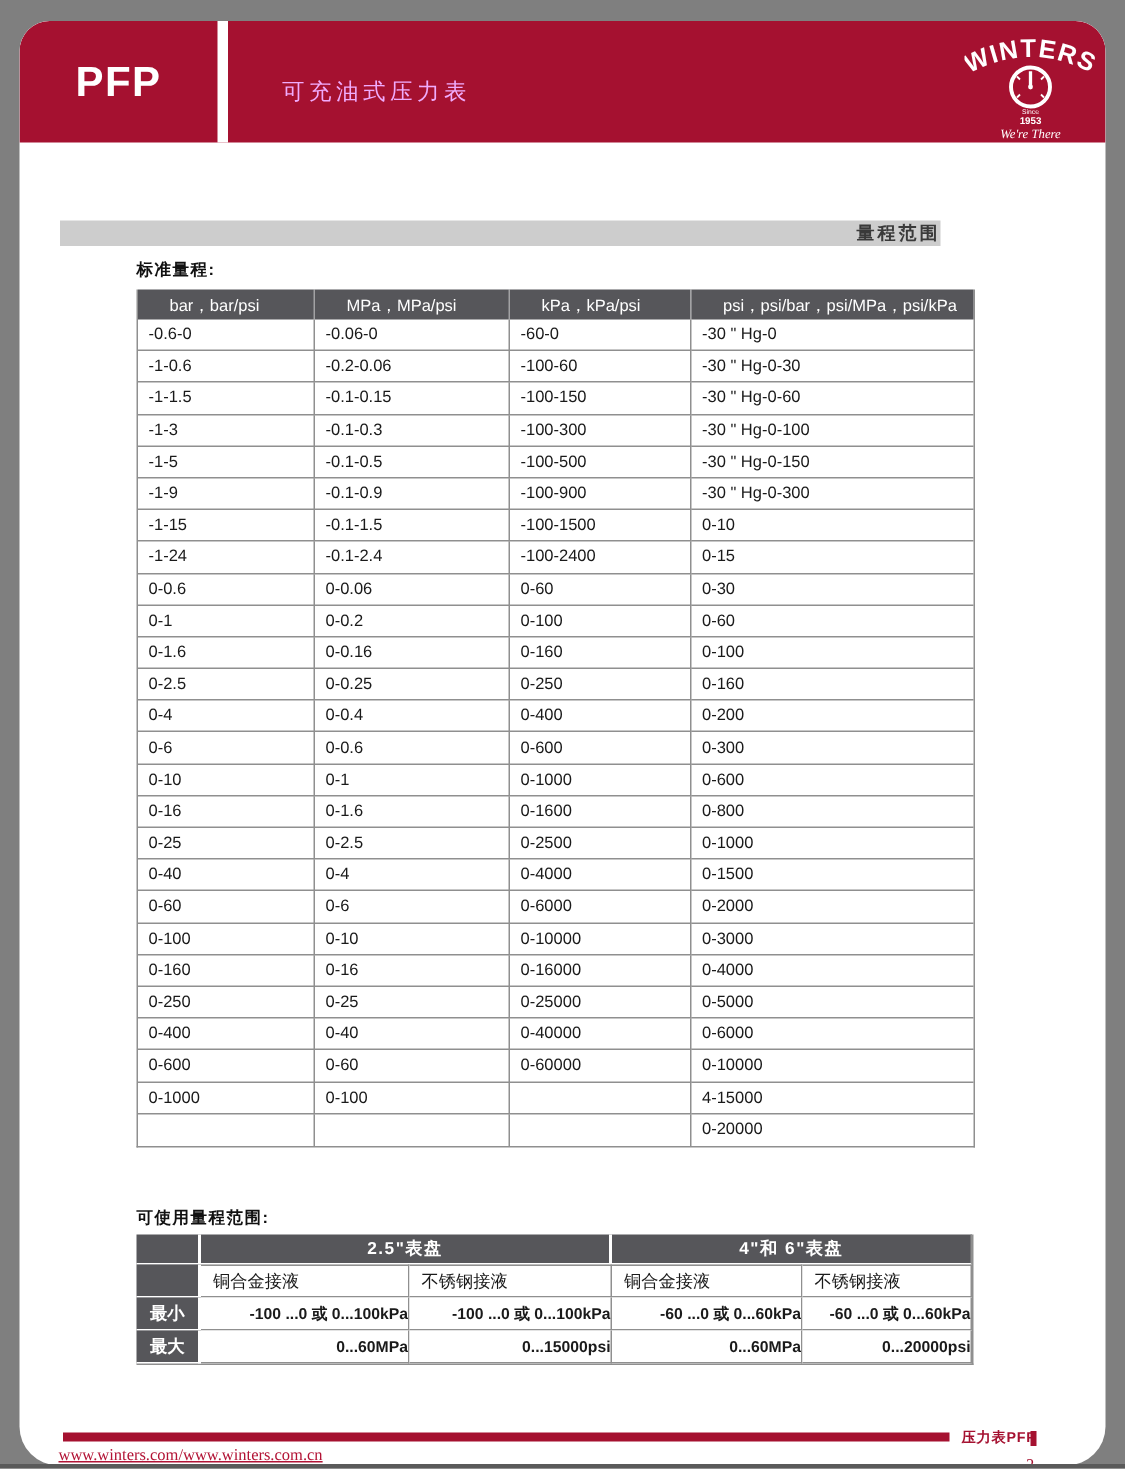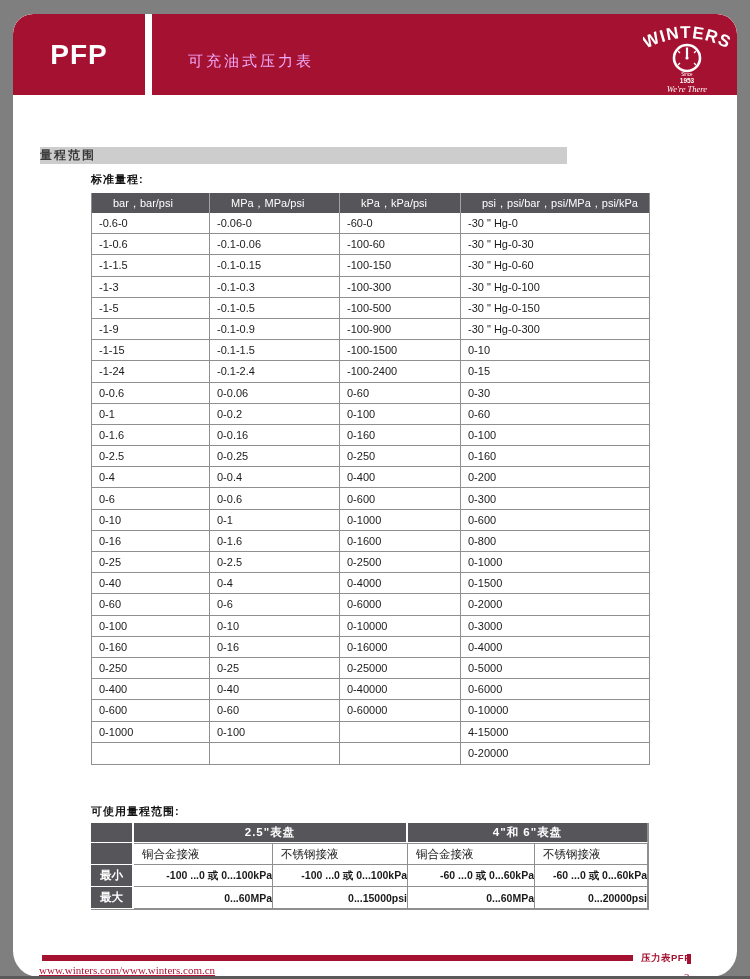--- a/index.html
+++ b/index.html
@@ -20,22 +20,22 @@
   .hdr{position:absolute;left:0;top:0;width:724px;height:81px;background:var(--red);
        border-radius:20px 20px 0 0;}
   .hdr-code{position:absolute;left:0;top:0;width:132px;height:81px;display:flex;align-items:center;
        justify-content:center;color:#fff;font-size:28px;font-weight:bold;letter-spacing:1px;}
   .hdr-div{position:absolute;left:132px;top:0;width:7px;height:81px;background:#fff;}
   .hdr-title{position:absolute;left:147px;top:0;height:94px;display:flex;align-items:center;
        color:#f0abfc;font-size:15px;letter-spacing:3px;margin-left:28px;}
   .logo{position:absolute;right:6px;top:4px;width:88px;height:76px;}
 
   
-  .section-bar{position:absolute;left:27px;top:133px;width:527px;height:17px;background:var(--bar-gray);
-       display:flex;align-items:center;justify-content:flex-start;}
+  .section-bar{position:absolute;left:27px;top:133px;width:587px;height:17px;background:var(--bar-gray);
+       display:flex;align-items:center;justify-content:flex-end;}
   .section-bar span{font-size:12px;font-weight:bold;color:#3a3a3a;letter-spacing:2px;}
 
   .sub-label{position:absolute;left:78px;font-size:11px;color:#111;font-weight:bold;letter-spacing:1px;}
   .lbl-std{top:158px;}
   .lbl-use{top:790px;}
 
   
   table{border-collapse:separate;border-spacing:0;table-layout:fixed;}
   .std-table{position:absolute;left:78px;top:179px;width:557px;
        border-left:1px solid var(--line);border-right:1px solid var(--line);border-bottom:1px solid var(--line);}
@@ -122,21 +122,21 @@
         </thead>
         <tbody>
           <tr>
             <td>-0.6-0</td>
             <td>-0.06-0</td>
             <td>-60-0</td>
             <td>-30 " Hg-0</td>
           </tr>
           <tr>
             <td>-1-0.6</td>
-            <td>-0.1-0.06</td>
+            <td>-0.2-0.06</td>
             <td>-100-60</td>
             <td>-30 " Hg-0-30</td>
           </tr>
           <tr>
             <td>-1-1.5</td>
             <td>-0.1-0.15</td>
             <td>-100-150</td>
             <td>-30 " Hg-0-60</td>
           </tr>
           <tr>

